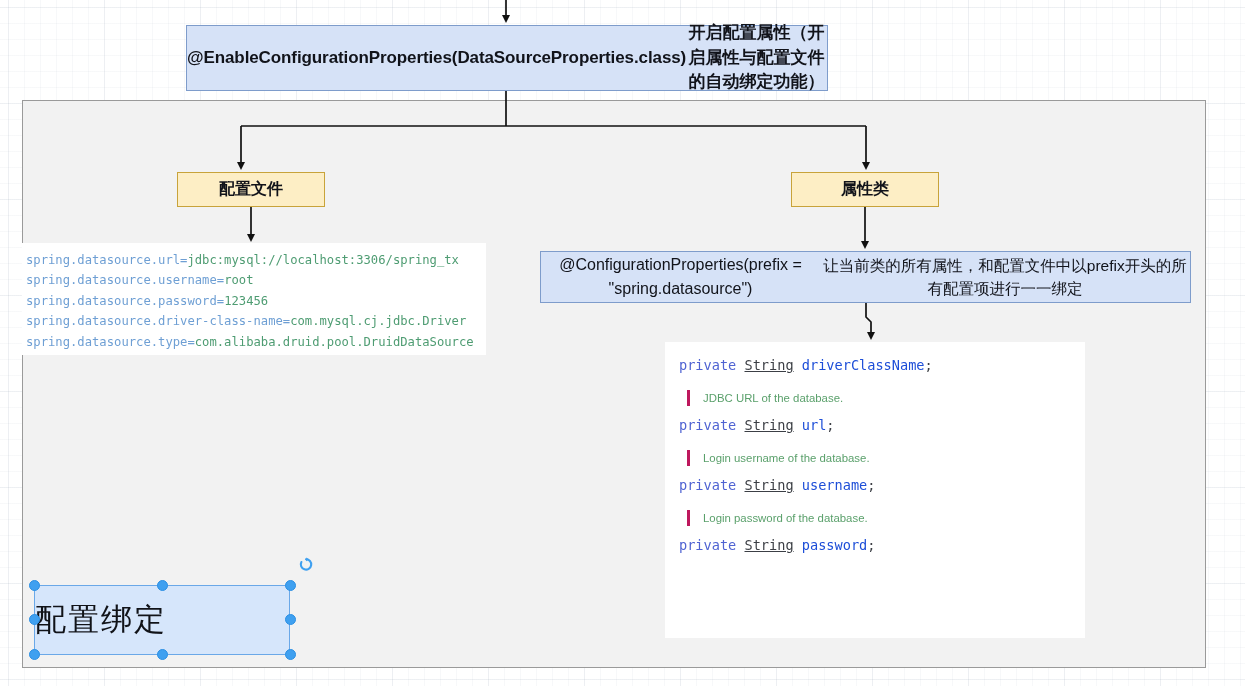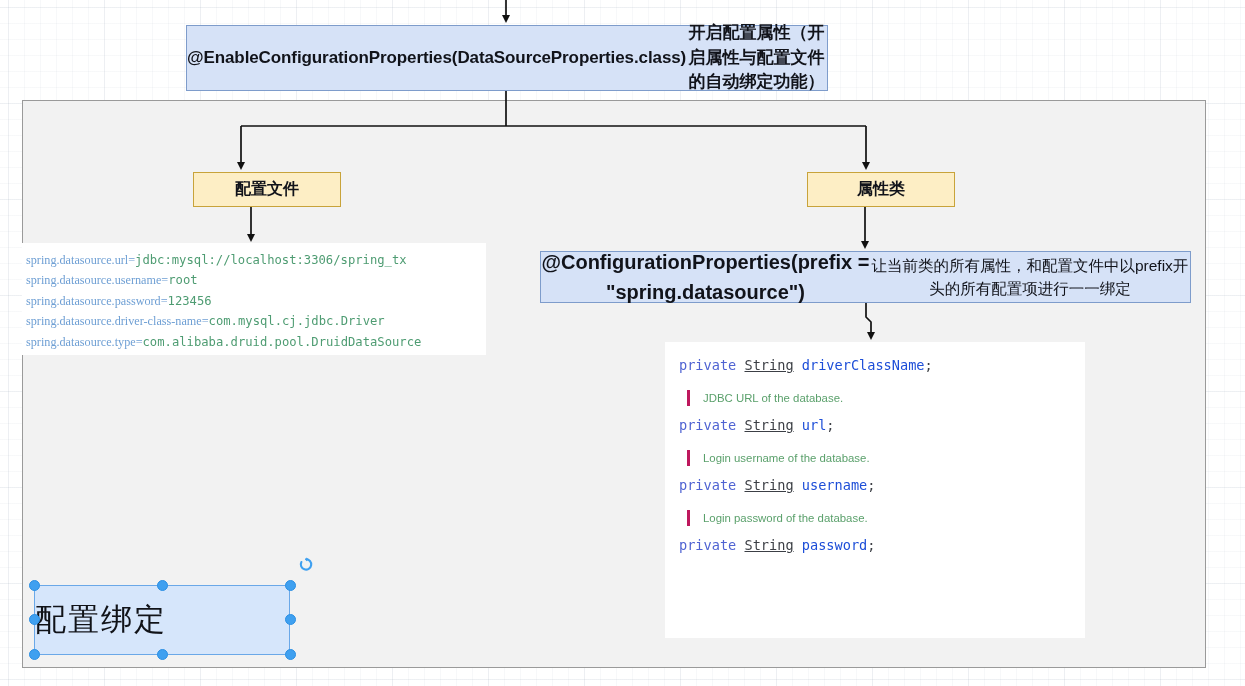--- a/index.html
+++ b/index.html
@@ -49,21 +49,20 @@
     text-align: center;
     color: #11131a;
   }
   .node-blue {
     background: #d6e2f7;
     border: 1px solid #7e9ccb;
   }
   .node-yellow {
     background: #fdeec5;
     border: 1px solid #c8a33a;
-    margin-left: 16px;
   }
 
   .enable-node {
     left: 186px;
     top: 25px;
     width: 642px;
     height: 66px;
     font-size: 17px;
     font-weight: bold;
     line-height: 1.45;
@@ -90,39 +89,39 @@
 
   .confprops-node {
     left: 540px;
     top: 251px;
     width: 651px;
     height: 52px;
     font-size: 15.5px;
     line-height: 1.5;
     font-weight: normal;
   }
-  .confprops-node .ln1 { font-size: 20px; font-weight: bold; }
+  .confprops-node .ln1 { font-size: 16px; }
   .confprops-node .ln2 { font-size: 15.5px; }
 
   
   .props-snippet {
     position: absolute;
     left: 22px;
     top: 243px;
     width: 464px;
     height: 112px;
     background: #ffffff;
     padding: 7px 0 0 4px;
     box-sizing: border-box;
     font-family: "DejaVu Sans Mono", "Liberation Mono", monospace;
     font-size: 12.2px;
     line-height: 20.4px;
     white-space: nowrap;
   }
-  .props-snippet .k { color: #6e9fd4; font-family: Liberation Serif, serif; }
+  .props-snippet .k { color: #6e9fd4; }
   .props-snippet .v { color: #4e9c72; }
 
   
   .code-snippet {
     position: absolute;
     left: 665px;
     top: 342px;
     width: 420px;
     height: 296px;
     background: #ffffff;

